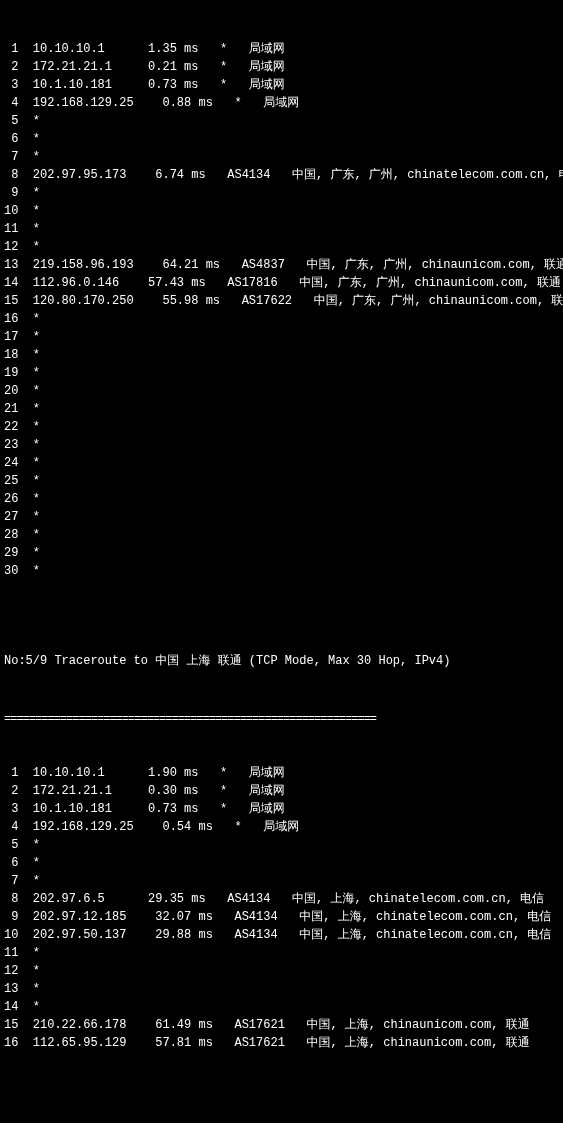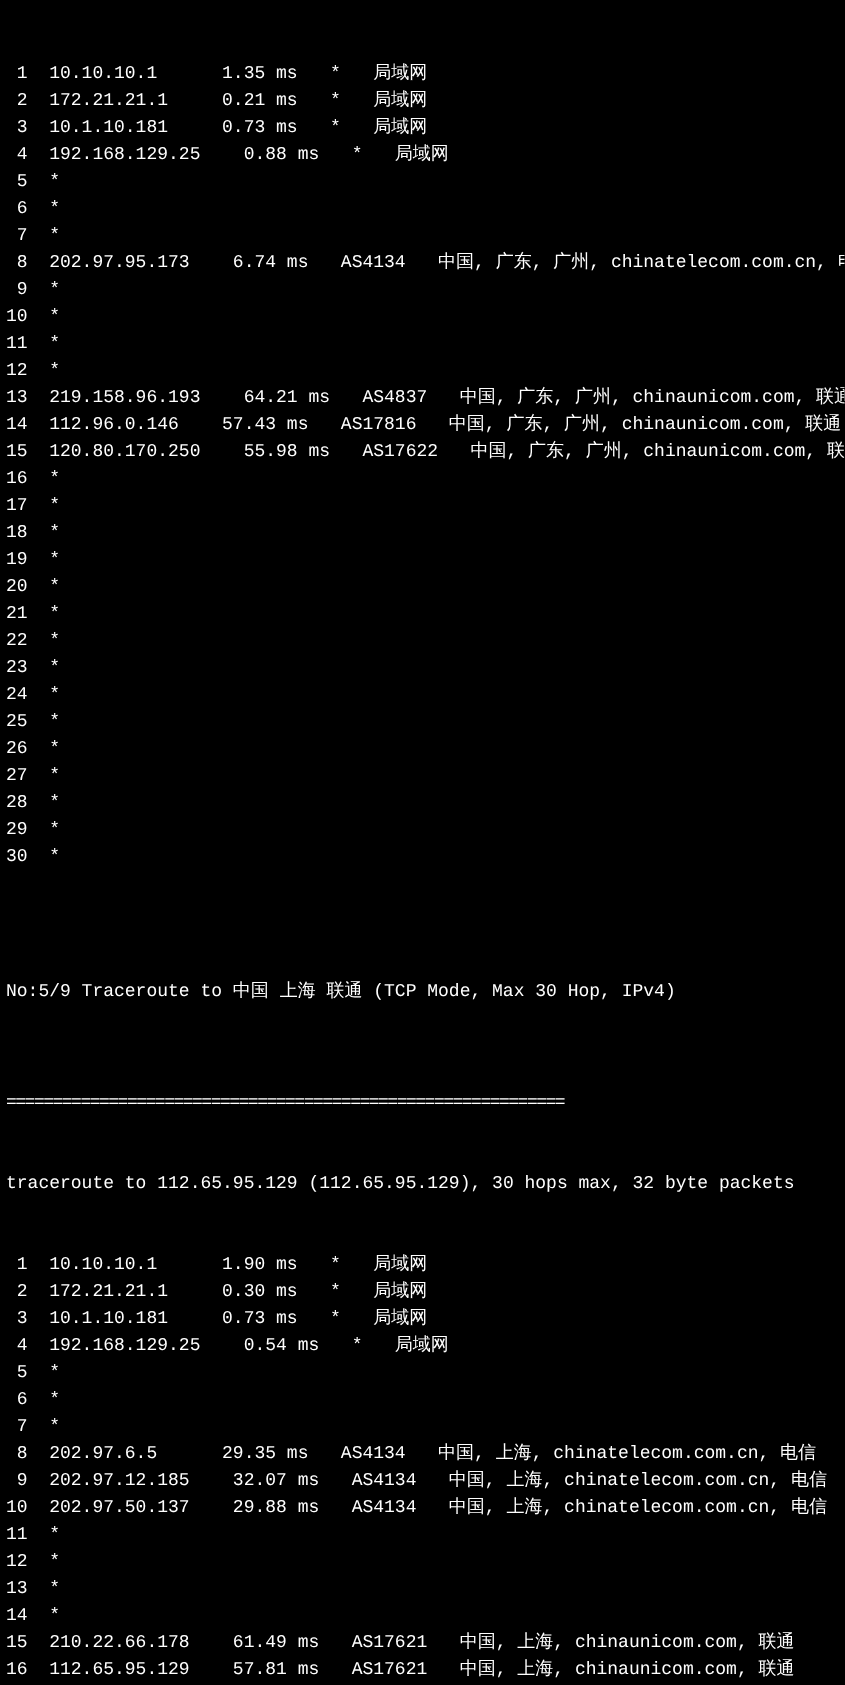--- a/index.html
+++ b/index.html
@@ -17,35 +17,34 @@
       width: 563px;
     }
     .terminal {
       white-space: pre;
     }
     .hop-row {
       white-space: pre;
     }
     .section-header {
       margin-top: 18px;
-      margin-bottom: 20px;
+      margin-bottom: 4px;
     }
     .divider {
       letter-spacing: -1px;
     }
   </style>
 </head>
 <body>
 
 <div class="terminal">
   <div id="sec1"><div class="hop-row"> 1  10.10.10.1      1.35 ms   *   局域网</div><div class="hop-row"> 2  172.21.21.1     0.21 ms   *   局域网</div><div class="hop-row"> 3  10.1.10.181     0.73 ms   *   局域网</div><div class="hop-row"> 4  192.168.129.25    0.88 ms   *   局域网</div><div class="hop-row"> 5  *</div><div class="hop-row"> 6  *</div><div class="hop-row"> 7  *</div><div class="hop-row"> 8  202.97.95.173    6.74 ms   AS4134   中国, 广东, 广州, chinatelecom.com.cn, 电信</div><div class="hop-row"> 9  *</div><div class="hop-row">10  *</div><div class="hop-row">11  *</div><div class="hop-row">12  *</div><div class="hop-row">13  219.158.96.193    64.21 ms   AS4837   中国, 广东, 广州, chinaunicom.com, 联通</div><div class="hop-row">14  112.96.0.146    57.43 ms   AS17816   中国, 广东, 广州, chinaunicom.com, 联通</div><div class="hop-row">15  120.80.170.250    55.98 ms   AS17622   中国, 广东, 广州, chinaunicom.com, 联通</div><div class="hop-row">16  *</div><div class="hop-row">17  *</div><div class="hop-row">18  *</div><div class="hop-row">19  *</div><div class="hop-row">20  *</div><div class="hop-row">21  *</div><div class="hop-row">22  *</div><div class="hop-row">23  *</div><div class="hop-row">24  *</div><div class="hop-row">25  *</div><div class="hop-row">26  *</div><div class="hop-row">27  *</div><div class="hop-row">28  *</div><div class="hop-row">29  *</div><div class="hop-row">30  *</div></div>
   
   <div class="section-header">No:5/9 Traceroute to 中国 上海 联通 (TCP Mode, Max 30 Hop, IPv4)</div>
   <div class="divider">============================================================</div>
-  <div>traceroute to 112.65.95.129 (112.65.95.129), 30 hops max, 32 byte packets</div>
   <div id="sec2"><div class="hop-row"> 1  10.10.10.1      1.90 ms   *   局域网</div><div class="hop-row"> 2  172.21.21.1     0.30 ms   *   局域网</div><div class="hop-row"> 3  10.1.10.181     0.73 ms   *   局域网</div><div class="hop-row"> 4  192.168.129.25    0.54 ms   *   局域网</div><div class="hop-row"> 5  *</div><div class="hop-row"> 6  *</div><div class="hop-row"> 7  *</div><div class="hop-row"> 8  202.97.6.5      29.35 ms   AS4134   中国, 上海, chinatelecom.com.cn, 电信</div><div class="hop-row"> 9  202.97.12.185    32.07 ms   AS4134   中国, 上海, chinatelecom.com.cn, 电信</div><div class="hop-row">10  202.97.50.137    29.88 ms   AS4134   中国, 上海, chinatelecom.com.cn, 电信</div><div class="hop-row">11  *</div><div class="hop-row">12  *</div><div class="hop-row">13  *</div><div class="hop-row">14  *</div><div class="hop-row">15  210.22.66.178    61.49 ms   AS17621   中国, 上海, chinaunicom.com, 联通</div><div class="hop-row">16  112.65.95.129    57.81 ms   AS17621   中国, 上海, chinaunicom.com, 联通</div></div>
   
   
   
   
   
   
   
 </div>
 

